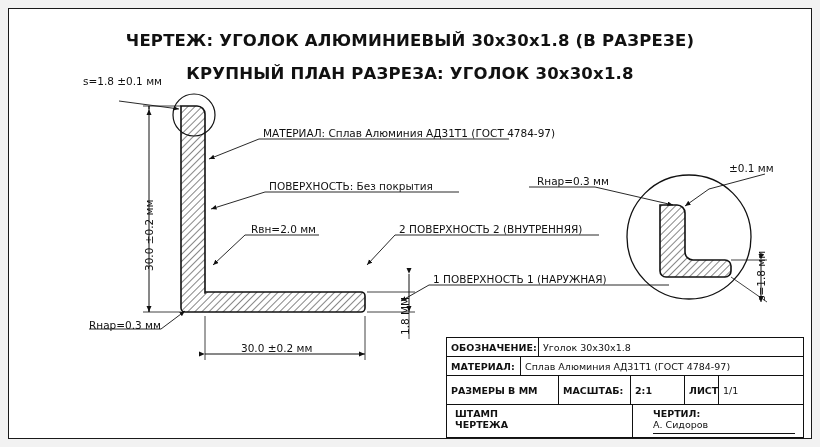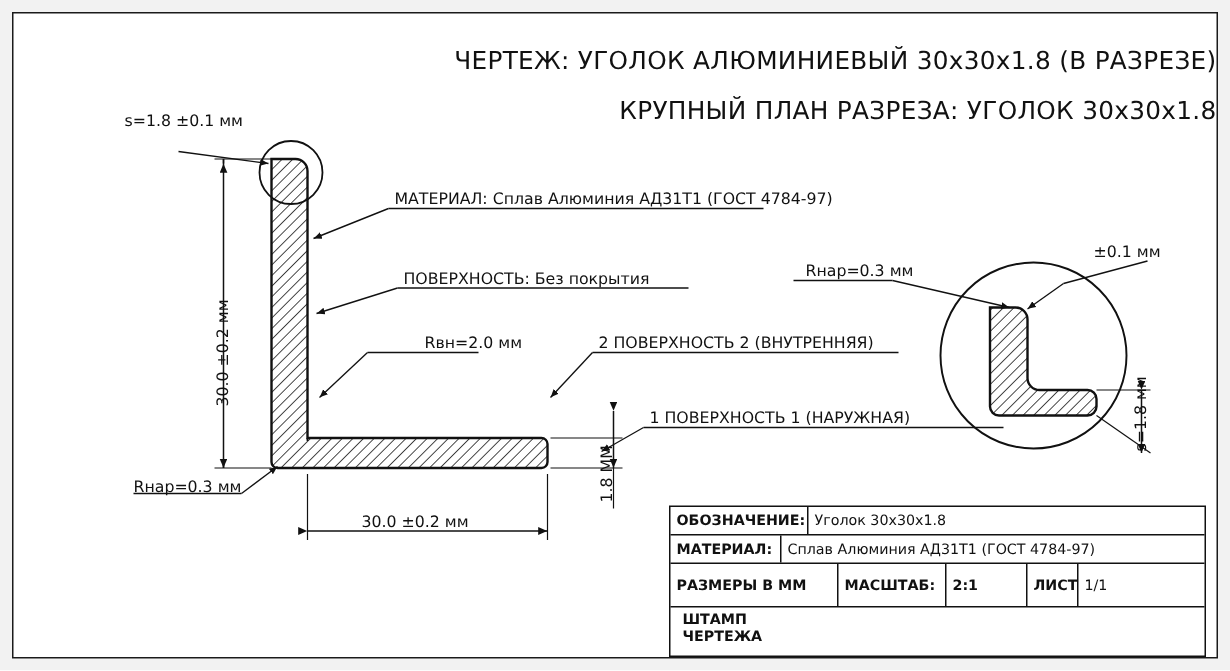--- a/index.html
+++ b/index.html
@@ -23,23 +23,23 @@
     top: 8px;
     width: 804px;
     height: 431px;
     border: 1.5px solid #1a1a1a;
     background: #ffffff;
     box-sizing: border-box;
   }
   .ttl {
     position: absolute;
     width: 100%;
-    text-align: right;
+    text-align: center;
     font-size: 16.5px;
-    font-weight: normal;
+    font-weight: bold;
     letter-spacing: 0.2px;
     color: #111;
   }
   #title1 { top: 22px; }
   #title2 { top: 55px; }
 
   svg#art {
     position: absolute;
     left: 0;
     top: 0;
@@ -202,21 +202,21 @@
     </svg>
 
     <div class="lbl" id="l-s18" style="left:74px; top:66px;">s=1.8 ±0.1 мм</div>
 
     <div class="lbl rot90" style="left:134px; top:262px;">30.0 ±0.2 мм</div>
 
     <div class="lbl" style="left:232px; top:333px;">30.0 ±0.2 мм</div>
 
     <div class="lbl rot90" style="left:390px; top:326px;">1.8 ММ</div>
 
-    <div class="lbl" style="left:242px; top:214px;margin-left:32px;">Rвн=2.0 мм</div>
+    <div class="lbl" style="left:242px; top:214px;">Rвн=2.0 мм</div>
 
     <div class="lbl" style="left:80px; top:310px;">Rнар=0.3 мм</div>
 
     <div class="lbl" style="left:254px; top:118px;">МАТЕРИАЛ: Сплав Алюминия АД31Т1 (ГОСТ 4784-97)</div>
 
     <div class="lbl" style="left:260px; top:171px;">ПОВЕРХНОСТЬ: Без покрытия</div>
 
     <div class="lbl" style="left:390px; top:214px;">2  ПОВЕРХНОСТЬ 2 (ВНУТРЕННЯЯ)</div>
 
     <div class="lbl" style="left:424px; top:264px;">1  ПОВЕРХНОСТЬ 1 (НАРУЖНАЯ)</div>
@@ -243,17 +243,29 @@
         <div class="cell bold" style="width:34px;">ЛИСТ:</div>
         <div class="cell" style="flex:1;">1/1</div>
       </div>
       <div class="row r4">
         <div class="cell bold" style="width:186px; display:block;">
           <span class="stack" style="padding:2px 4px; font-weight:bold;">
             <span>ШТАМП</span>
             <span>ЧЕРТЕЖА</span>
           </span>
         </div>
+        <div class="cell" style="flex:1; display:block;">
+          <span class="stack" style="padding:2px 4px;">
+            <span>
+              <span style="font-weight:bold;">ЧЕРТИЛ:</span>
+              <span>А. Сидоров</span>
+            </span>
+            <span style="display:block; border-top:1px solid #111; margin-top:2px; padding-top:2px;">
+              <span style="font-weight:bold;">ПРОВЕРИЛ:</span>
+
+            </span>
+          </span>
+        </div>
       </div>
     </div>
 
   </div>
 </div>
 
 </body></html>

